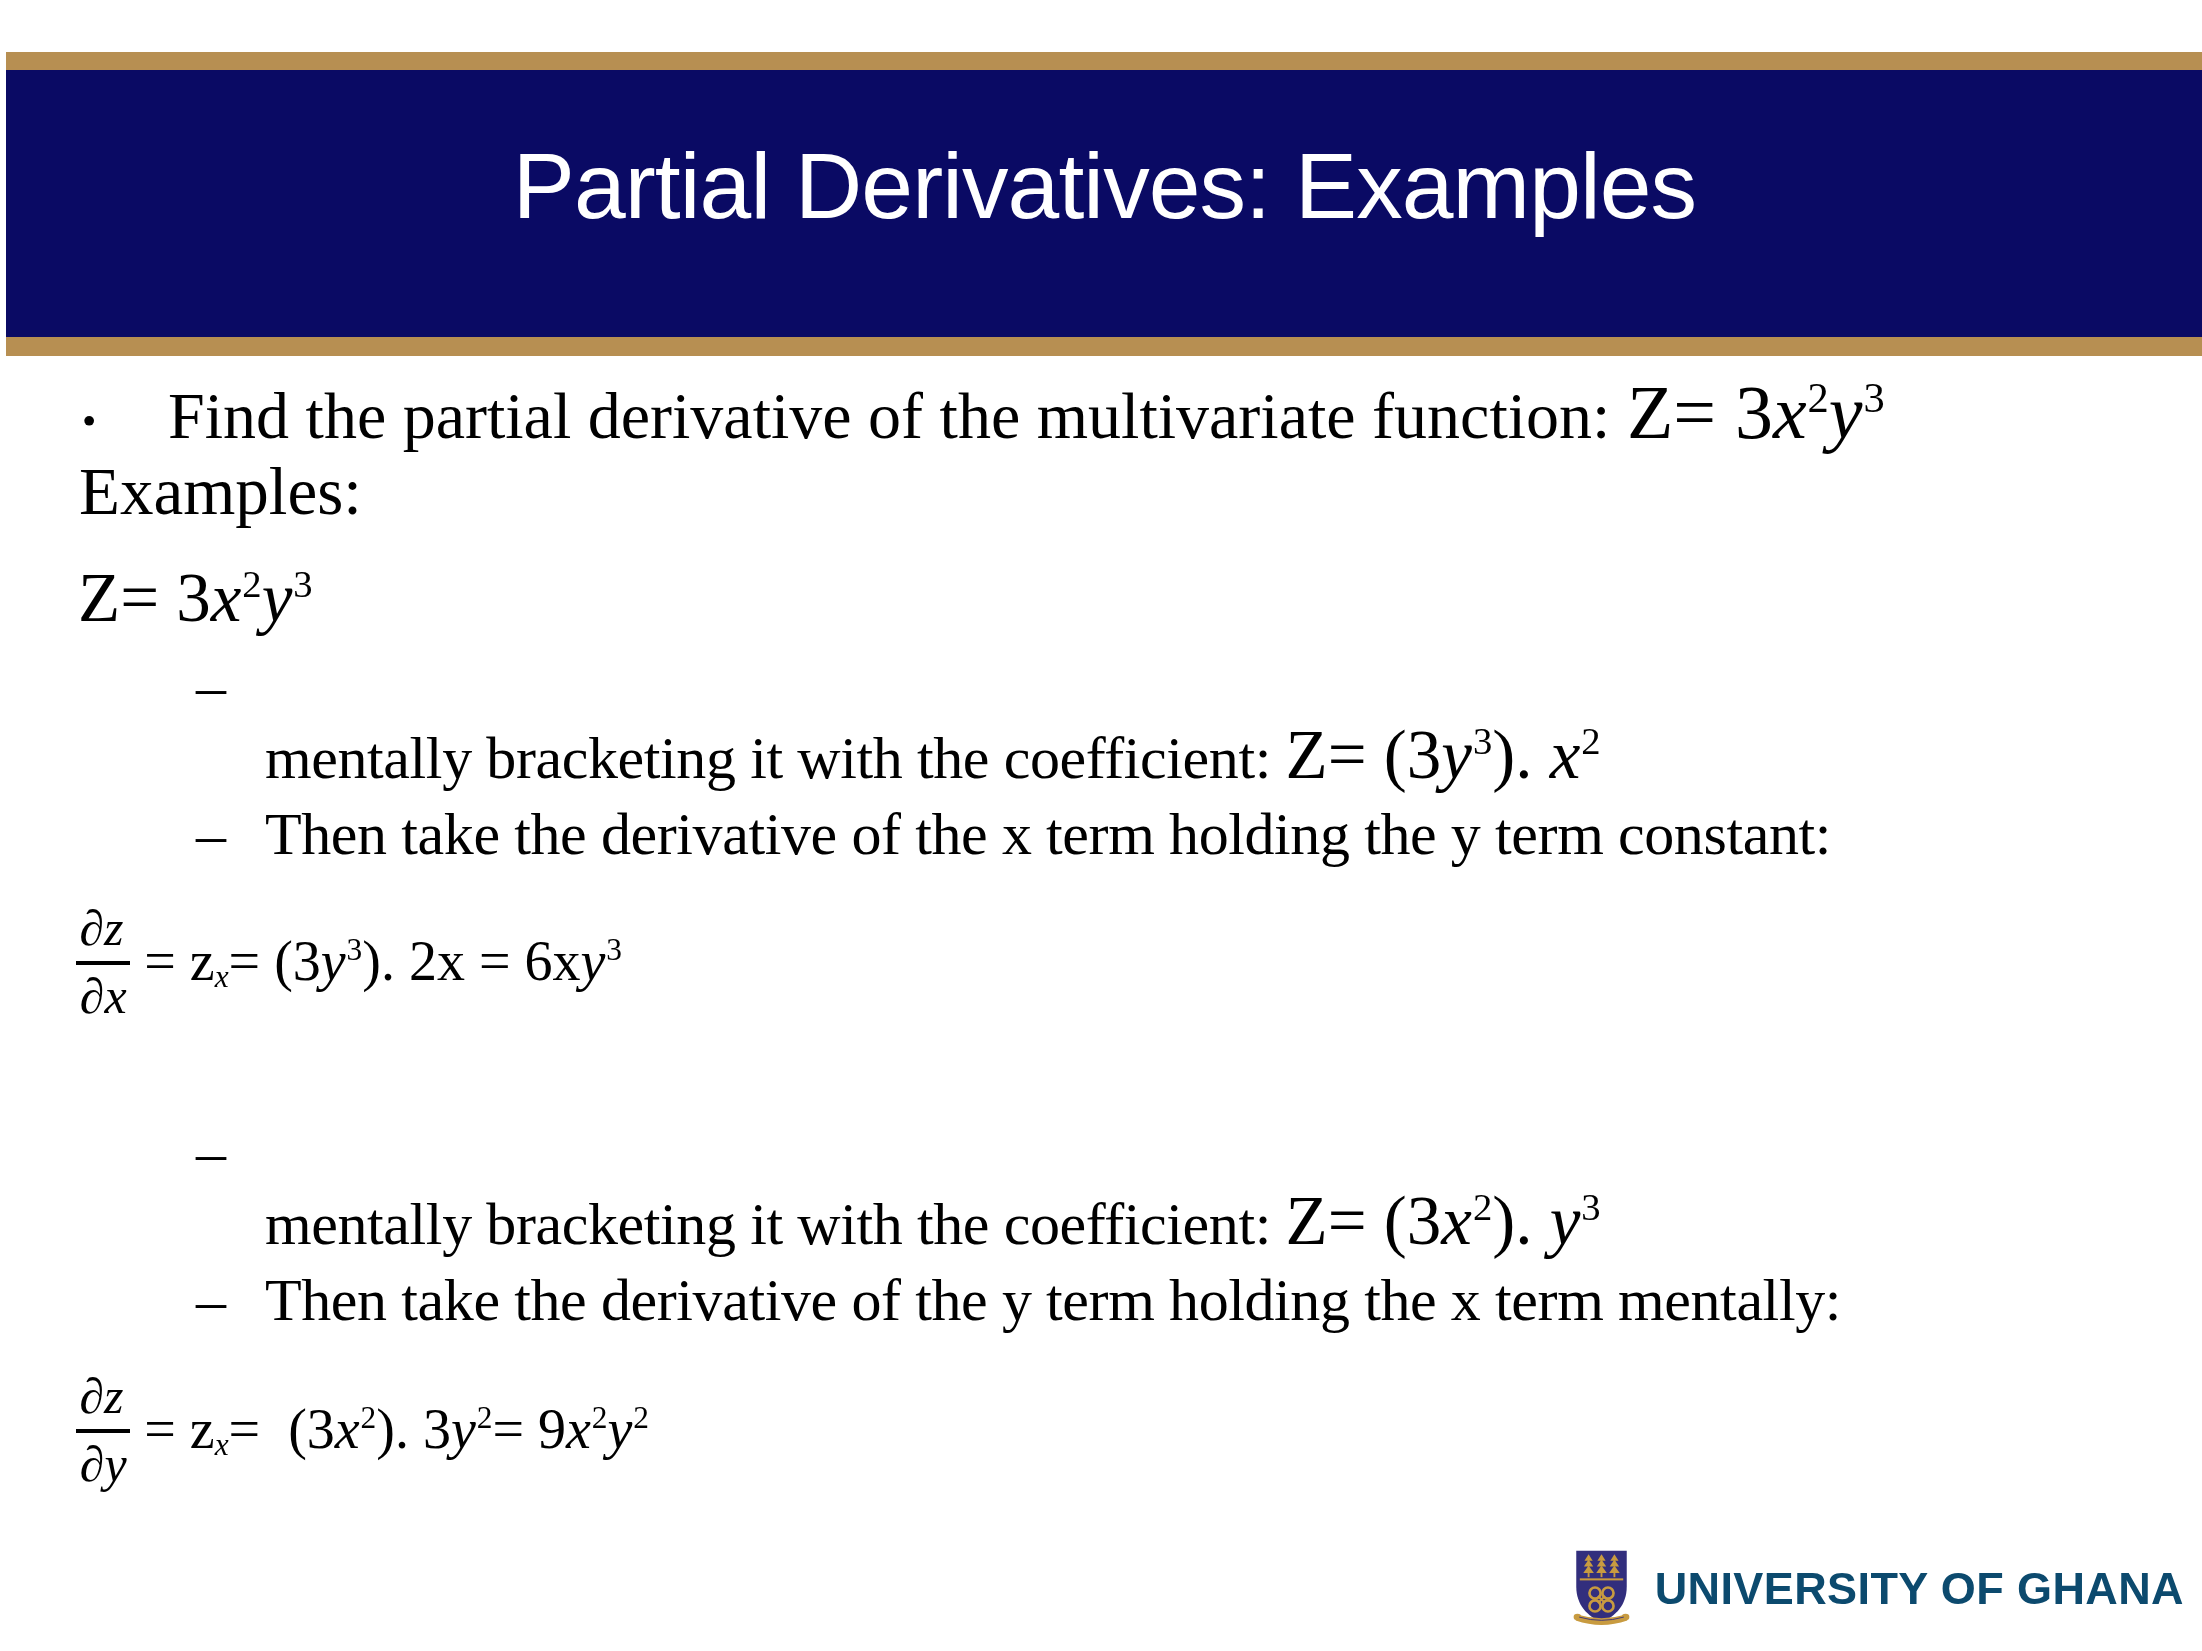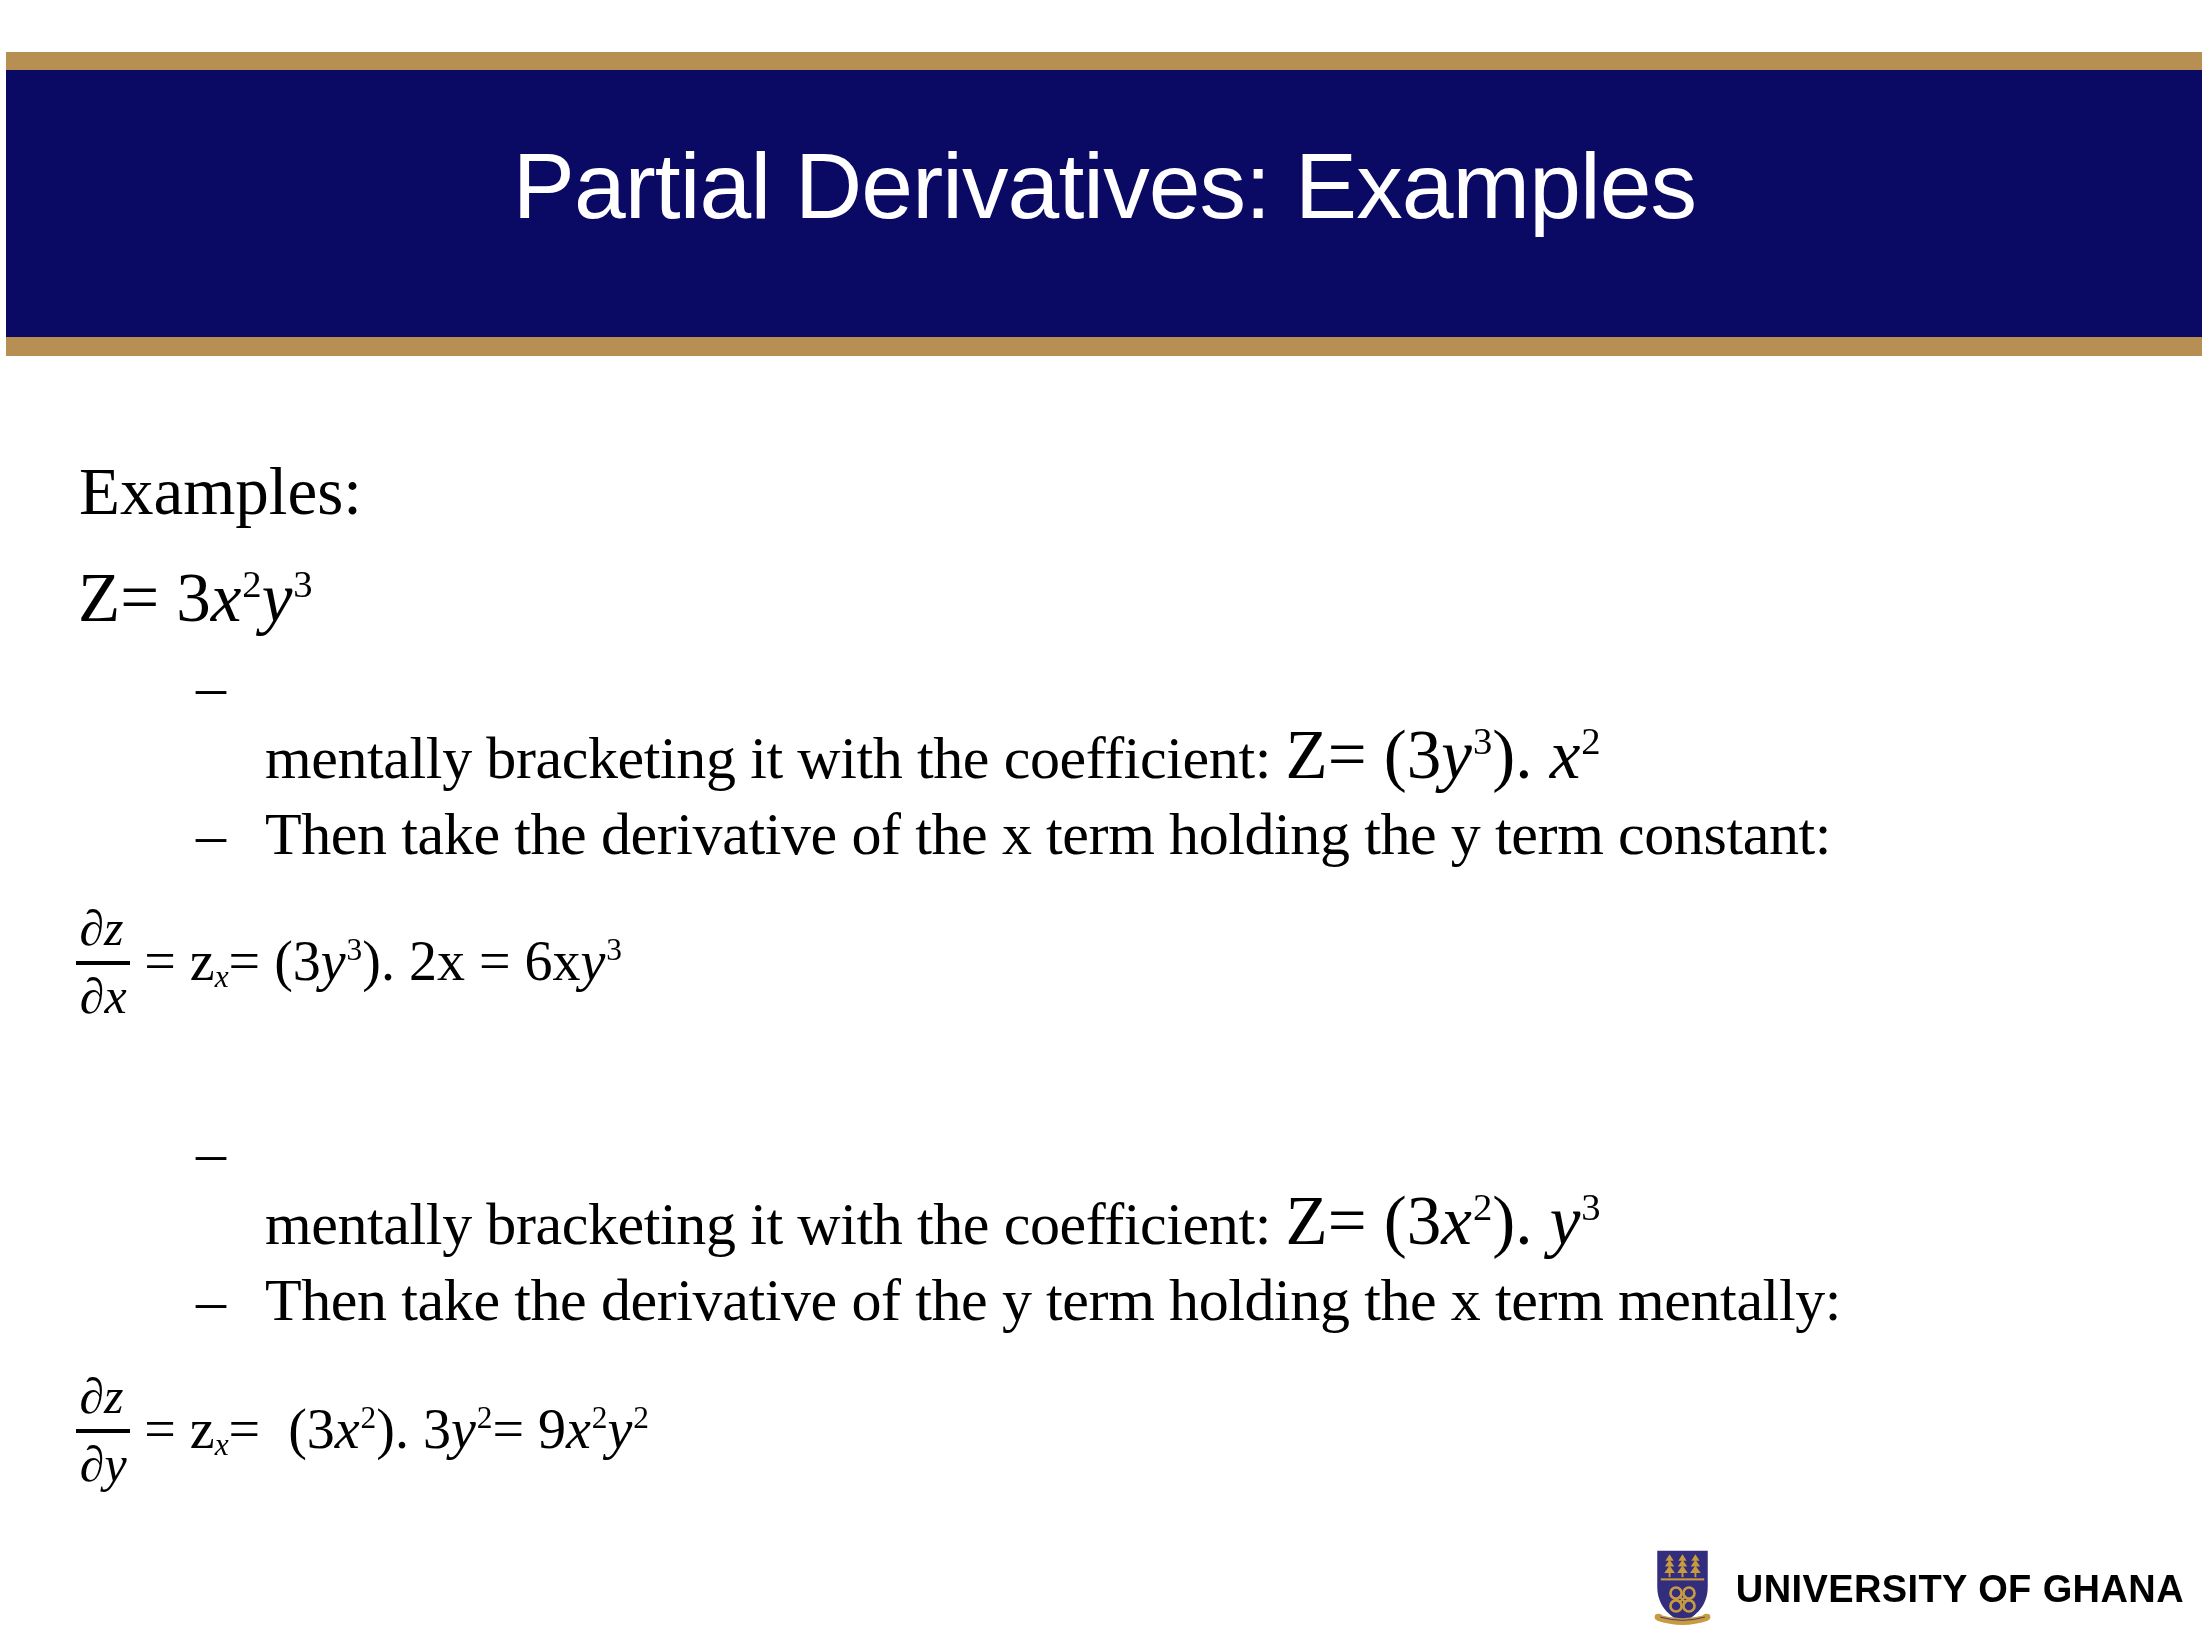--- a/index.html
+++ b/index.html
@@ -55,35 +55,38 @@
 
   
   .it    { font-style:italic; }
   .v-sup { font-size:56%; position:relative; top:-0.62em; margin-left:0.9px; }
   .v-sub { font-size:56%; position:relative; top:0.24em; }
 
   
   .logo { position:absolute; right:19px; bottom:22.4px; display:flex; align-items:center; gap:24px; }
   .logo-text {
     font-family:"Liberation Sans","DejaVu Sans",sans-serif;
-    font-weight:700; font-size:38px; letter-spacing:0.4px;
-    color:#000000; white-space:nowrap;
+    font-weight:700; font-size:45px; letter-spacing:0.4px;
+    color:#0c4a6e; white-space:nowrap;
   }
 </style>
 </head>
 <body>
 
 <div class="slide">
 
   <div class="gold-bar-top"></div>
   <div class="navy-band">
     <h1 class="slide-title">Partial Derivatives: Examples</h1>
   </div>
   <div class="gold-bar-bottom"></div>
 
+  <div class="line intro-line">
+    <span class="bullet-dot">•</span><span>Find the partial derivative of the multivariate function: </span><span class="math-inline"><span>Z= 3</span><span class="it">x</span><span class="v-sup">2</span><span class="it">y</span><span class="v-sup">3</span></span>
+  </div>
 
   <div class="line solution-line">Examples:</div>
 
   <div class="line given-line"><span>Z= 3</span><span class="it">x</span><span class="v-sup">2</span><span class="it">y</span><span class="v-sup">3</span></div>
 
   <div class="sub-item sub-x-1">
     <span class="dash">–</span>
     <br>
     <span>mentally bracketing it with the coefficient: </span><span class="math-inline"><span>Z= (3</span><span class="it">y</span><span class="v-sup">3</span><span>). </span><span class="it">x</span><span class="v-sup">2</span></span>
   </div>

